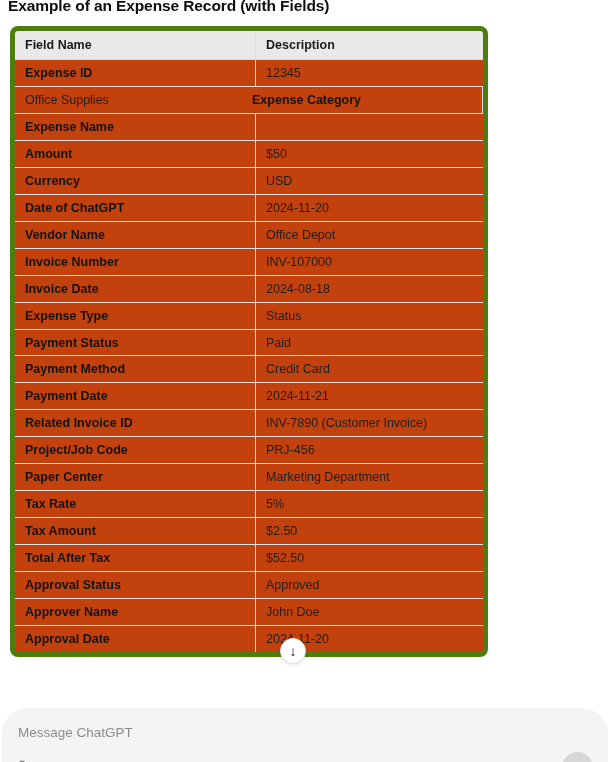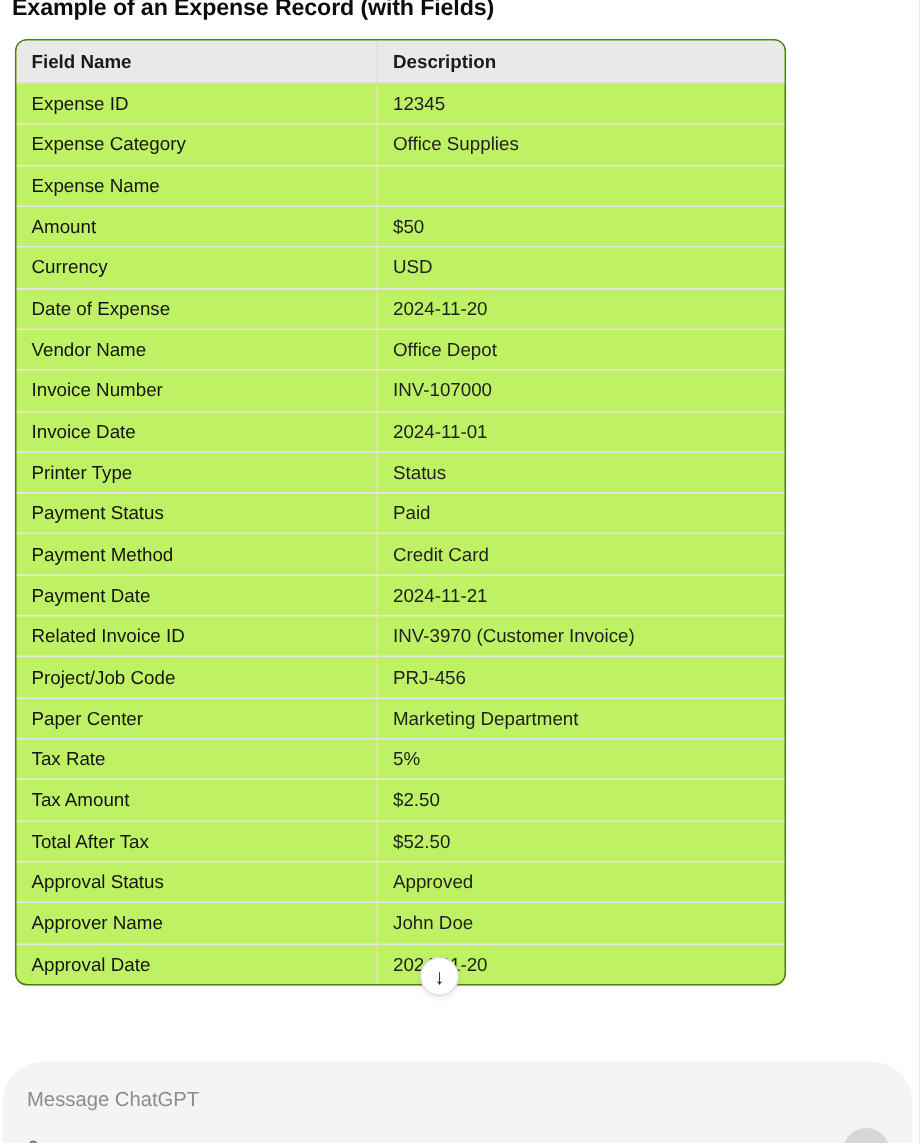--- a/index.html
+++ b/index.html
@@ -12,24 +12,24 @@
 
   
   .title {
     position:absolute; left:8px; top:-3px; margin:0;
     font-size:15.5px; font-weight:700; color:#0d0d0d;
     letter-spacing:-0.1px; white-space:nowrap;
   }
 
   
   .tbl {
-    position:absolute; left:10px; top:26px; width:514px; height:631px;
+    position:absolute; left:10px; top:26px; width:478px; height:631px;
     box-sizing:border-box;
-    border:1px solid #4d7c0f; border-radius:8px;
-    background:#bef264; overflow:hidden;
+    border:5px solid #4d7c0f; border-radius:8px;
+    background:#c2410c; overflow:hidden;
     display:flex; flex-direction:column;
     box-shadow:0 1px 2px rgba(0,0,0,0.05);
   }
   .thead {
     flex:none; height:28px; display:flex;
     background:#e9e9e9; border-bottom:1px solid #d7d7d7;
   }
   .th {
     display:flex; align-items:center;
     font-size:12.5px; font-weight:700; color:#1a1a1a;
@@ -38,21 +38,21 @@
   .col1 { width:241px; flex:none; border-right:1px solid #dedede; }
   .col2 { flex:1; }
   .tbody { flex:1; display:flex; flex-direction:column; }
   .tr { flex:1; display:flex; min-height:0; }
   .tr + .tr { border-top:1px solid #e6e6e6; }
   .td {
     display:flex; align-items:center;
     font-size:12.5px; color:#1f1f1f;
     padding:0 10px; box-sizing:border-box; white-space:nowrap; overflow:hidden;
   }
-  .td.col1 { font-weight:400; color:#141414; }
+  .td.col1 { font-weight:700; color:#141414; }
 
   
   .scroll-btn {
     position:absolute; left:280px; top:638px; width:26px; height:26px;
     border-radius:50%; background:#ffffff; border:1px solid #e0e0e0;
     box-shadow:0 1px 4px rgba(0,0,0,0.10);
     display:flex; align-items:center; justify-content:center;
     padding:0; cursor:pointer; box-sizing:border-box;
   }
   .scroll-btn .glyph { font-size:14px; line-height:1; color:#1a1a1a; }
@@ -90,69 +90,69 @@
   <div class="thead">
     <div class="th col1">Field Name</div>
     <div class="th col2">Description</div>
   </div>
   <div class="tbody" id="tbody">
       <div class="tr">
         <div class="td col1">Expense ID</div>
         <div class="td col2">12345</div>
       </div>
       <div class="tr">
+        <div class="td col2">Office Supplies</div>
         <div class="td col1">Expense Category</div>
-        <div class="td col2">Office Supplies</div>
       </div>
       <div class="tr">
         <div class="td col1">Expense Name</div>
       </div>
       <div class="tr">
         <div class="td col1">Amount</div>
         <div class="td col2">$50</div>
       </div>
       <div class="tr">
         <div class="td col1">Currency</div>
         <div class="td col2">USD</div>
       </div>
       <div class="tr">
-        <div class="td col1">Date of Expense</div>
+        <div class="td col1">Date of ChatGPT</div>
         <div class="td col2">2024-11-20</div>
       </div>
       <div class="tr">
         <div class="td col1">Vendor Name</div>
         <div class="td col2">Office Depot</div>
       </div>
       <div class="tr">
         <div class="td col1">Invoice Number</div>
         <div class="td col2">INV-107000</div>
       </div>
       <div class="tr">
         <div class="td col1">Invoice Date</div>
-        <div class="td col2">2024-11-01</div>
-      </div>
-      <div class="tr">
-        <div class="td col1">Printer Type</div>
+        <div class="td col2">2024-08-18</div>
+      </div>
+      <div class="tr">
+        <div class="td col1">Expense Type</div>
         <div class="td col2">Status</div>
       </div>
       <div class="tr">
         <div class="td col1">Payment Status</div>
         <div class="td col2">Paid</div>
       </div>
       <div class="tr">
         <div class="td col1">Payment Method</div>
         <div class="td col2">Credit Card</div>
       </div>
       <div class="tr">
         <div class="td col1">Payment Date</div>
         <div class="td col2">2024-11-21</div>
       </div>
       <div class="tr">
         <div class="td col1">Related Invoice ID</div>
-        <div class="td col2">INV-3970 (Customer Invoice)</div>
+        <div class="td col2">INV-7890 (Customer Invoice)</div>
       </div>
       <div class="tr">
         <div class="td col1">Project/Job Code</div>
         <div class="td col2">PRJ-456</div>
       </div>
       <div class="tr">
         <div class="td col1">Paper Center</div>
         <div class="td col2">Marketing Department</div>
       </div>
       <div class="tr">

